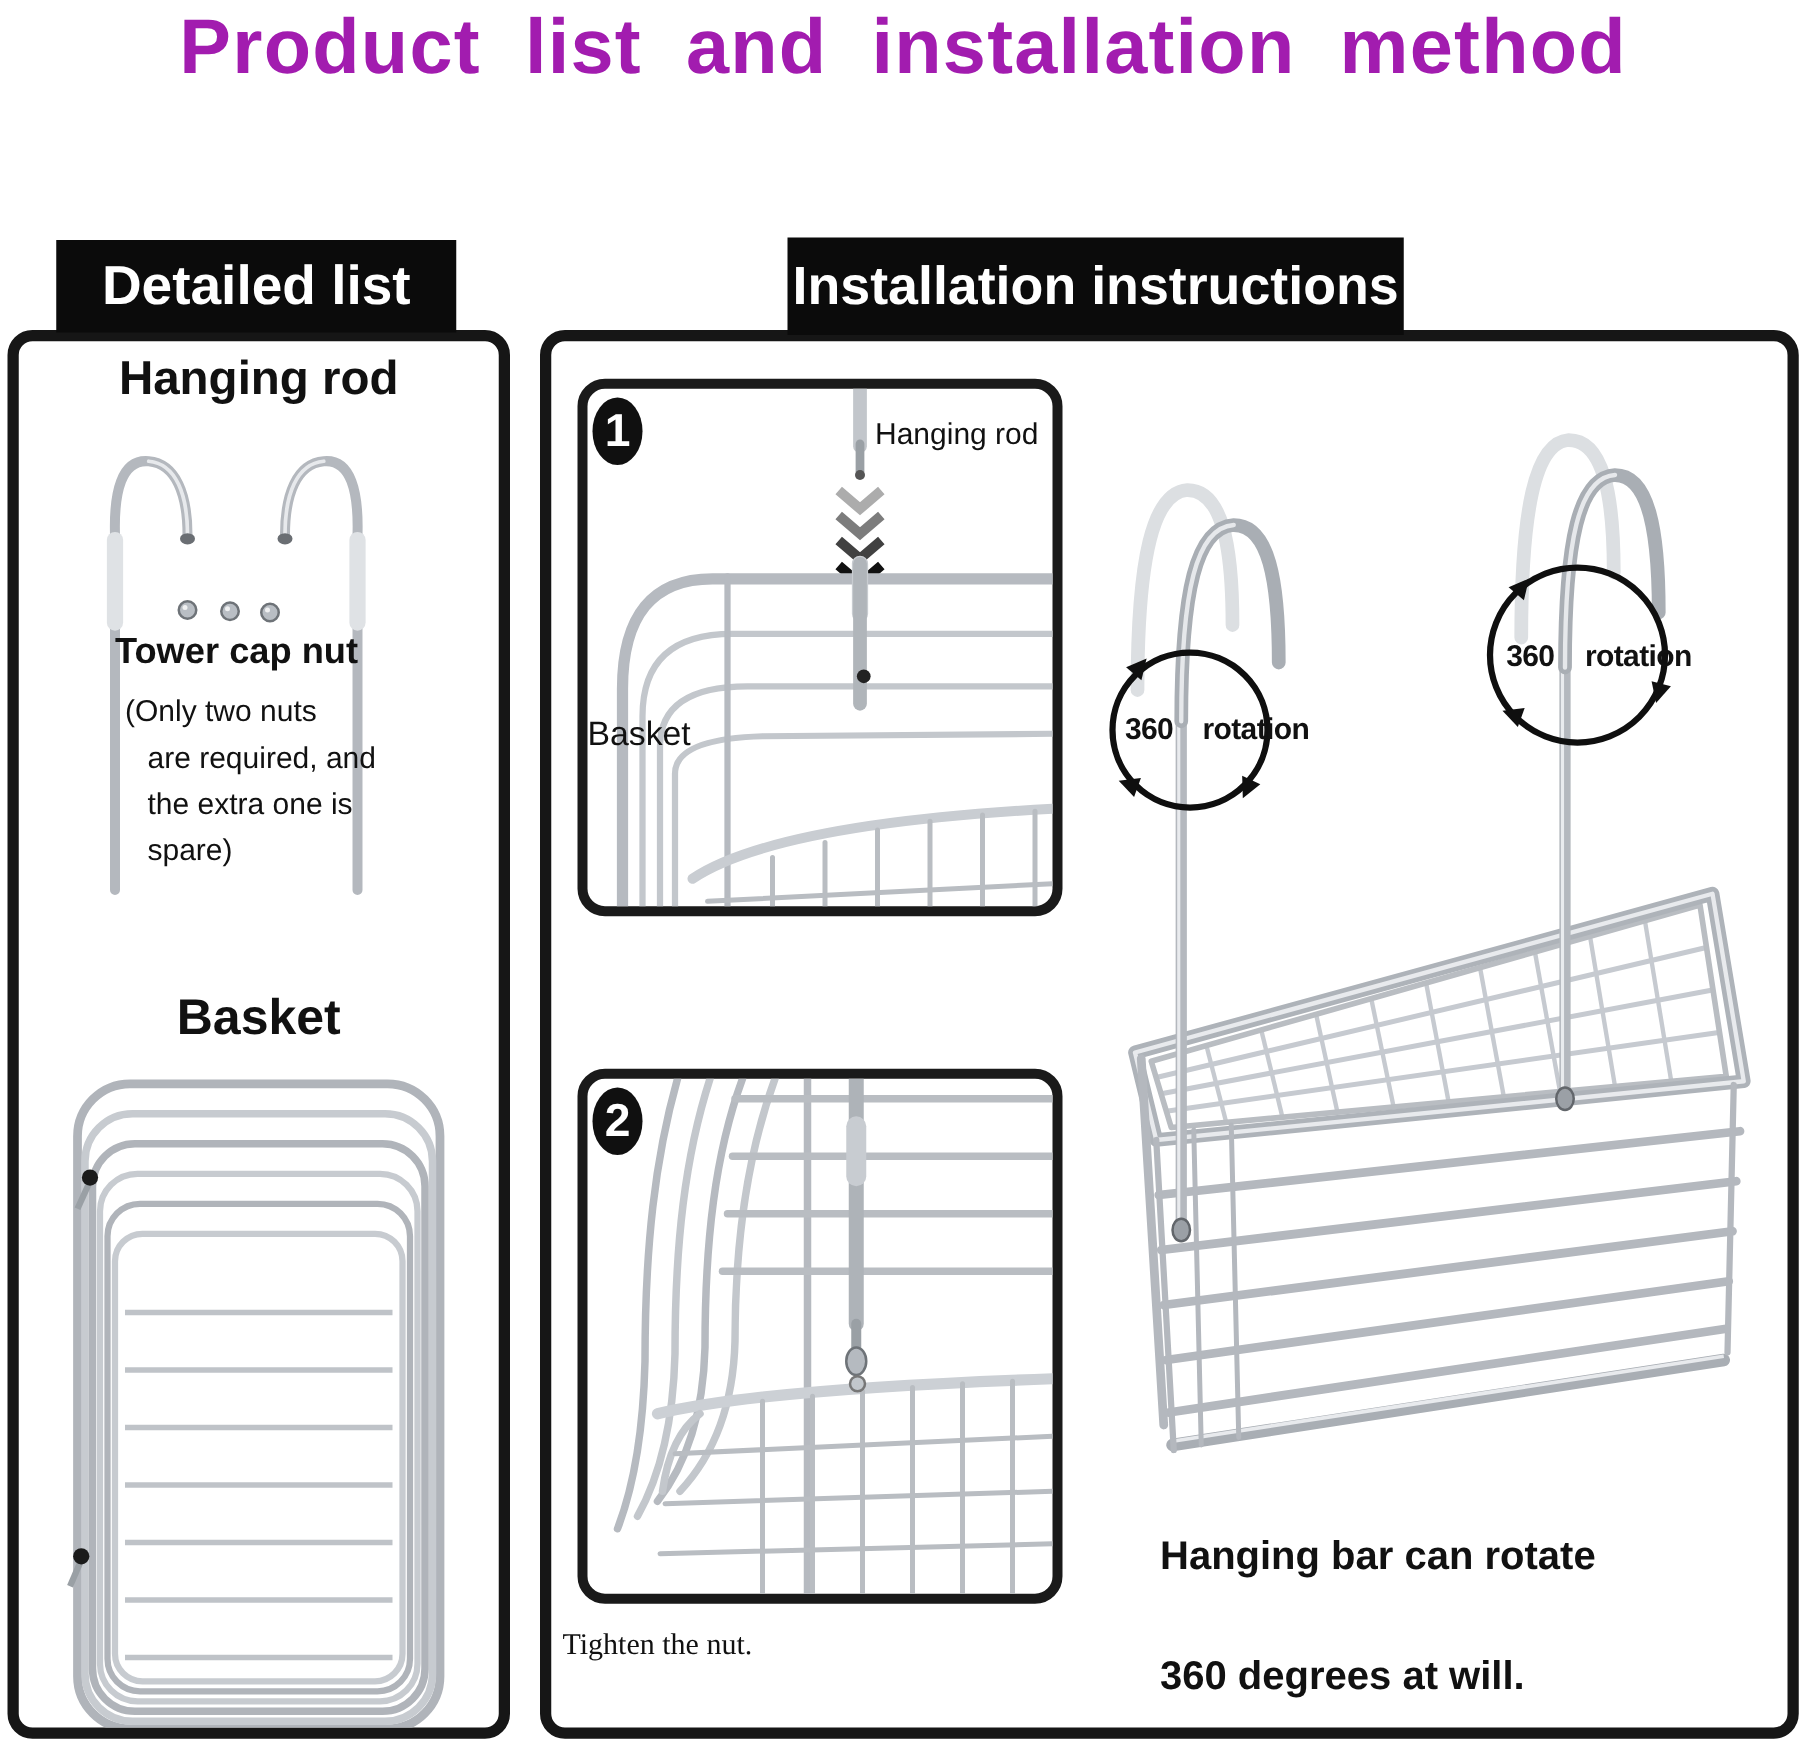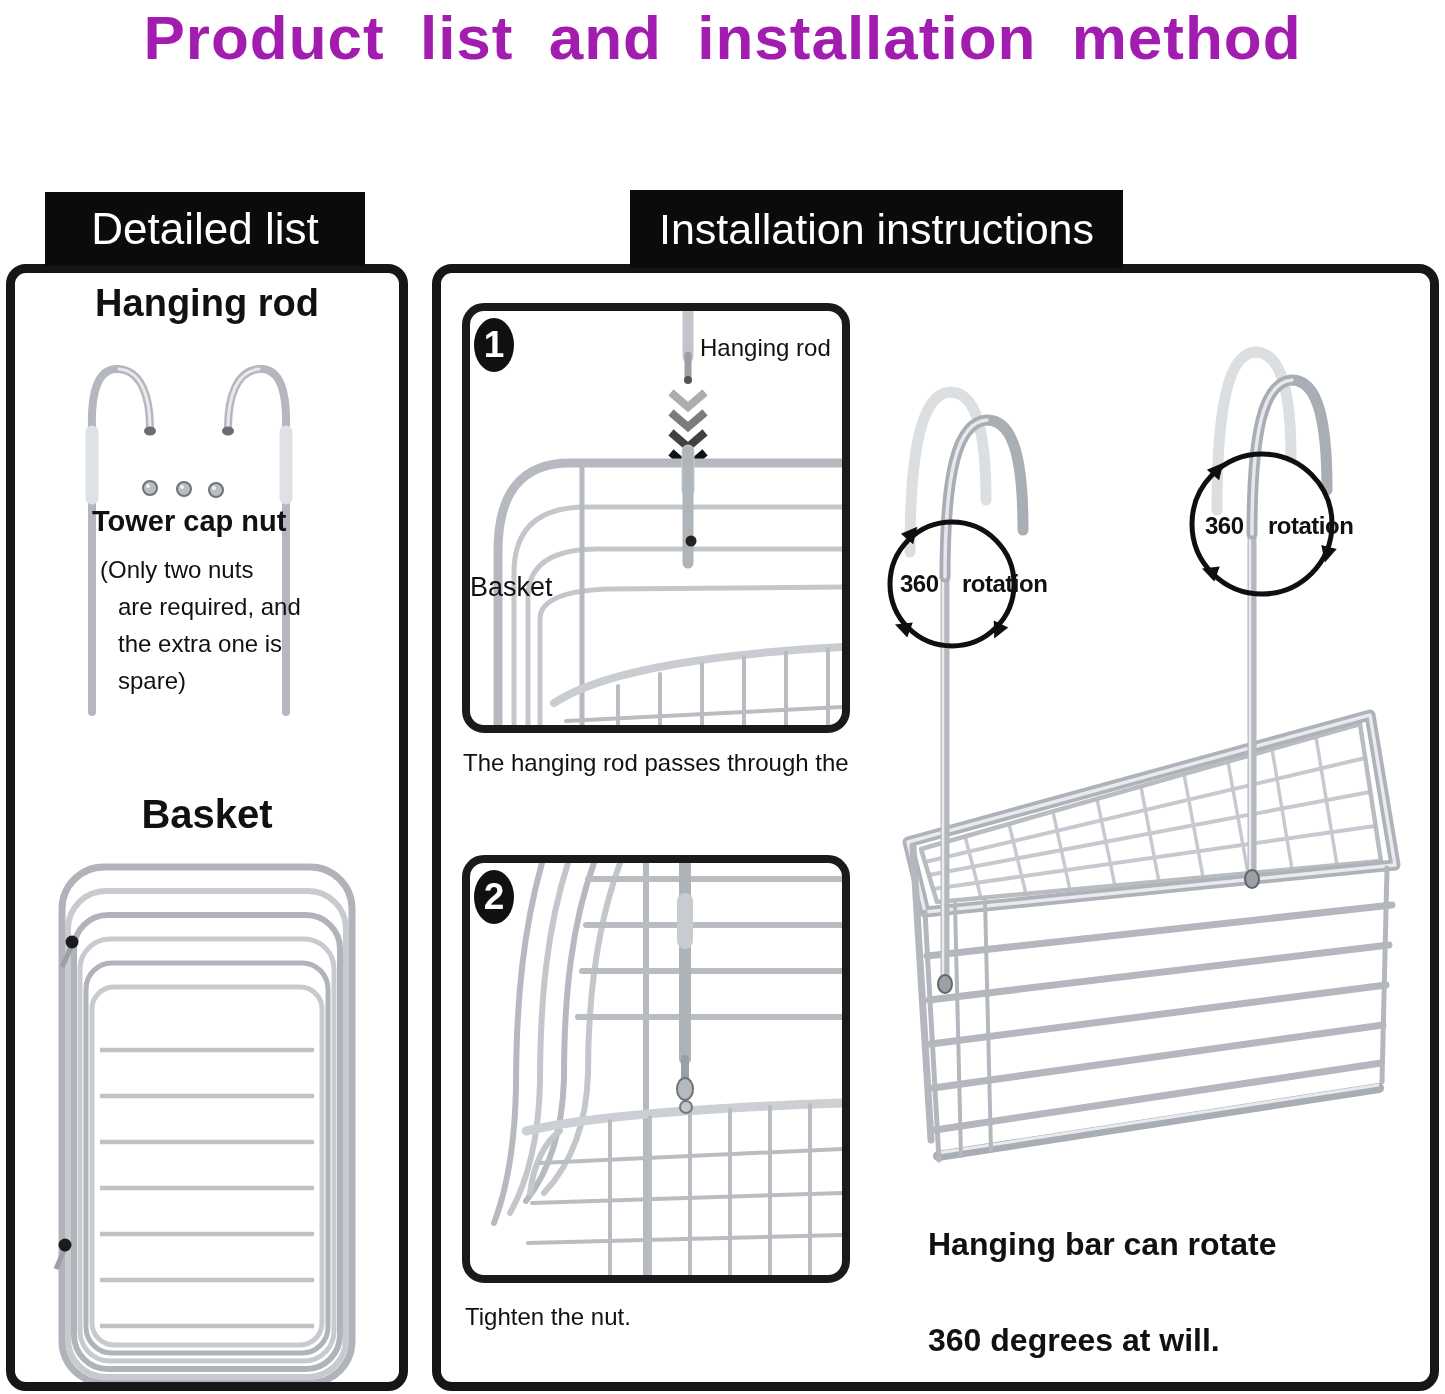--- a/index.html
+++ b/index.html
@@ -8,21 +8,21 @@
     font-family:"Liberation Sans", sans-serif;color:#111;
     position:relative;overflow:hidden;
   }
   .abs{position:absolute;}
   .page-title{
     left:0;top:2px;width:1445px;text-align:center;
     font-size:62px;font-weight:bold;letter-spacing:1px;word-spacing:17px;color:#a21caf;
     white-space:nowrap;
   }
   .hdr{
-    background:#0b0b0b;color:#fff;font-weight:normal;text-align:center;
+    background:#0b0b0b;color:#fff;font-weight:bold;text-align:center;
   }
   .hdr-left{left:45px;top:192px;width:320px;height:74px;font-size:44px;line-height:74px;z-index:3;}
   .hdr-right{left:630px;top:190px;width:493px;height:78px;font-size:43px;line-height:78px;z-index:3;}
   .panel{
     background:#fff;border:9px solid #161616;border-radius:20px;z-index:1;
   }
   .panel-left{left:6px;top:264px;width:384px;height:1109px;}
   .panel-right{left:432px;top:264px;width:989px;height:1109px;}
   .stepbox{
     background:#fff;border:8px solid #1a1a1a;border-radius:22px;z-index:2;
@@ -150,21 +150,20 @@
       <path d="M 96 410 L 372 396"></path>
     </g>
   </g>
   <circle cx="221" cy="230" r="5.5" fill="#222"></circle>
 </svg>
 
 <div class="abs lbl" style="left:700px;top:334px;">Hanging rod</div>
 <div class="abs lbl lbl-basket1" style="left:470px;top:572px;">Basket</div>
 
 <div class="abs caption" style="left:463px;top:742px;">
-  <div>The hanging rod passes through the</div>
 </div>
 
 <div class="abs stepbox step2"></div>
 <div class="abs badge" style="left:474px;top:870px;">2</div>
 
 <svg class="abs ill-over" style="left:470px;top:863px;" width="372" height="412" viewBox="0 0 372 412">
   <g fill="none" stroke-linecap="round">
     <path d="M150 0 C128 60 118 130 118 210 Q 116 285 74 330" stroke="#c3c7cc" stroke-width="6"></path>
     <path d="M124 0 C102 60 94 130 94 215 Q 92 292 56 338" stroke="#b6bac0" stroke-width="6"></path>
     <path d="M98 0 C78 62 70 132 70 220 Q 68 300 40 350" stroke="#c3c7cc" stroke-width="6"></path>
@@ -190,21 +189,21 @@
       <line x1="340" y1="242" x2="340" y2="412"></line>
       <path d="M 70 300 L 372 286"></path>
       <path d="M 62 340 L 372 330"></path>
       <path d="M 58 380 L 372 372"></path>
     </g>
   </g>
   <ellipse cx="215" cy="226" rx="8" ry="11" fill="#b5bac0" stroke="#6e7378" stroke-width="2"></ellipse>
   <circle cx="216" cy="244" r="6" fill="#c2c7cc" stroke="#777" stroke-width="2"></circle>
 </svg>
 
-<div class="abs caption" style="left:465px;top:1296px;">
+<div class="abs caption" style="left:450px;top:1296px;font-family:Liberation Serif, serif;">
   <div>Tighten the nut.</div>
 </div>
 
 <svg class="abs ill" style="left:855px;top:272px;" width="585" height="918" viewBox="0 0 585 918">
   <defs>
     <clipPath id="floorClip">
       <polygon points="66,577 505,452 526,589 82,630"></polygon>
     </clipPath>
   </defs>
 

